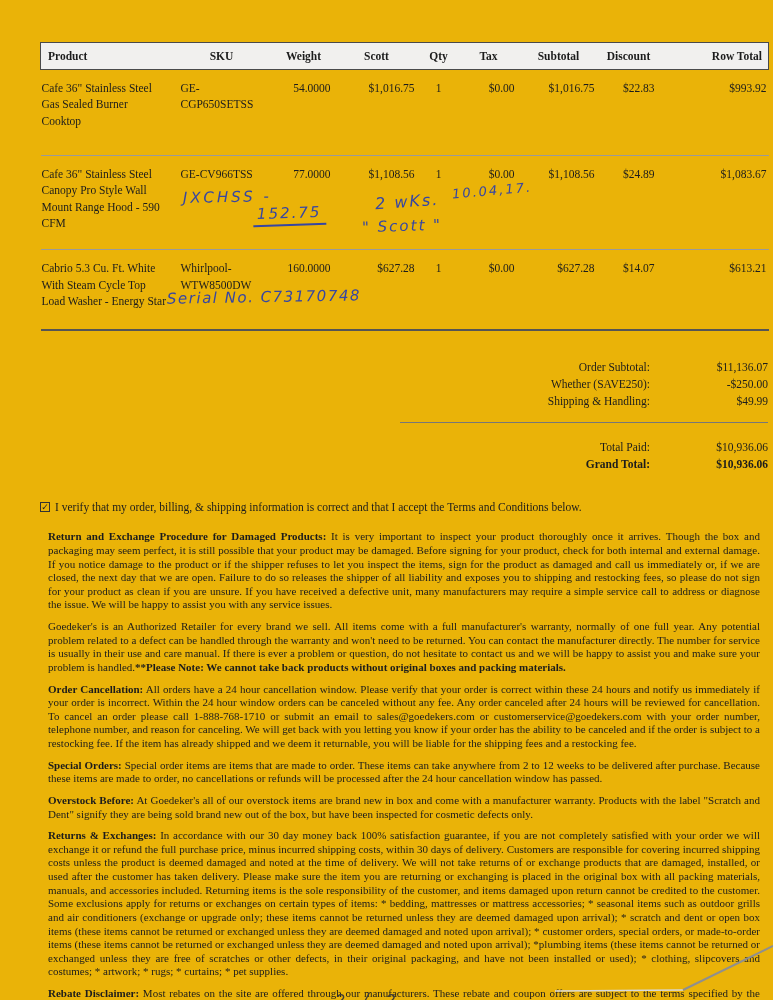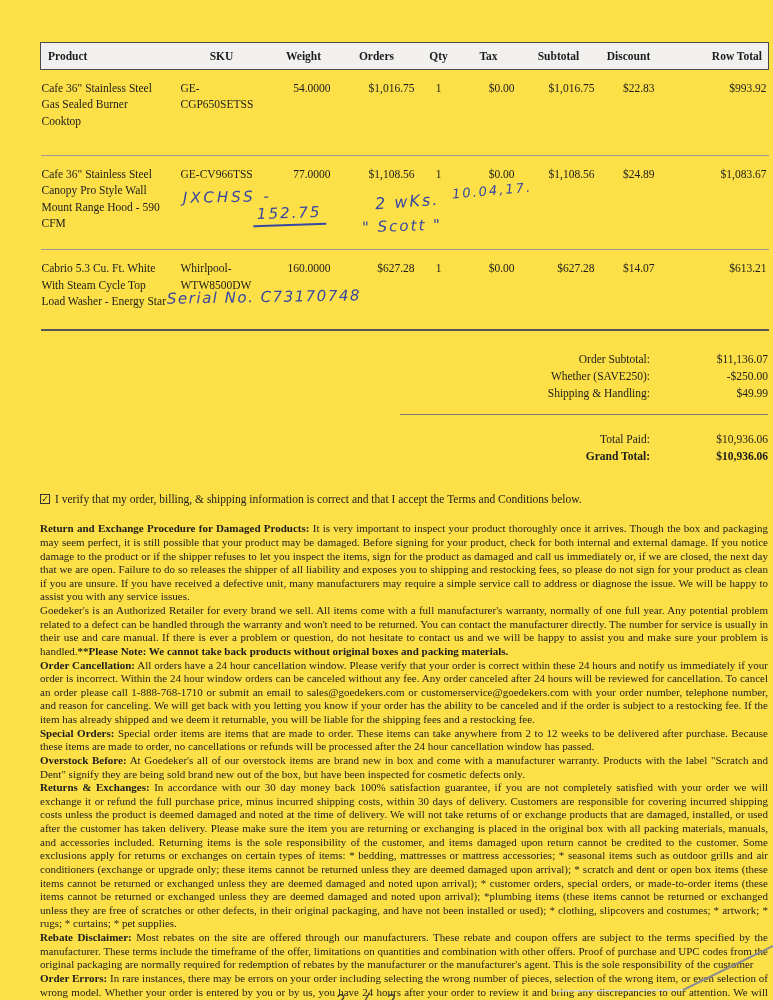--- a/index.html
+++ b/index.html
@@ -1,21 +1,21 @@
 <!DOCTYPE html>
 <html><head>
 <meta charset="utf-8">
 <style>
   * { box-sizing: border-box; }
   html, body { margin: 0; padding: 0; background: #ffffff; }
   .page {
     position: relative;
     width: 773px;
     height: 1000px;
-    background: #fde047;
+    background: #eab308;
     font-family: "Liberation Serif", serif;
     color: #1c1c1c;
     overflow: hidden;
   }
   .content { position: absolute; left: 40px; top: 42px; width: 728px; }
 
   
   table.order { width: 100%; border-collapse: collapse; font-size: 11.5px; table-layout: fixed; }
   col.c-product { width: 130px; }
   col.c-sku { width: 102px; }
@@ -46,39 +46,39 @@
   tbody tr { border-bottom: 1px solid #9a9a9a; }
   tbody tr:last-child { border-bottom: 2px solid #555; }
 
   td.t-product { text-align: left; padding-left: 1px; }
   td.t-sku { text-align: left; padding-left: 10px; }
   td.t-weight, td.t-price, td.t-tax, td.t-subtotal, td.t-discount, td.t-rowtotal { text-align: right; }
   td.t-rowtotal { padding-right: 2px; }
   td.t-qty { text-align: center; }
 
   
-  .totals { margin-top: 20px; font-size: 11.5px; }
+  .totals { margin-top: 28px; font-size: 11.5px; }
   .totals-row { display: flex; justify-content: flex-end; line-height: 17px; }
   .totals-label { text-align: right; }
   .totals-value { width: 118px; text-align: right; }
   .totals-divider { margin-left: auto; width: 368px; border-top: 1px solid #777; margin-top: 12px; margin-bottom: 16px; }
   .totals-row.bold { font-weight: bold; }
 
   
   .verify { margin-top: 28px; font-size: 11.5px; display: flex; align-items: center; }
   .checkbox {
     display: inline-flex; align-items: center; justify-content: center;
     width: 10px; height: 10px; border: 1px solid #333;
     font-size: 9px; line-height: 9px; margin-right: 5px; color: #222;
     cursor: pointer;
   }
 
   
   .terms { margin-top: 17px; font-size: 11px; line-height: 1.24; text-align: justify; }
-  .terms p { margin: 0; }
+  .terms p { margin: 8px; }
 
   
   .hw {
     position: absolute;
     color: #3646a3;
     font-family: "DejaVu Sans", sans-serif;
     font-style: italic;
     white-space: nowrap;
   }
   .hw-code   { left: 183px; top: 188px; font-size: 15px; letter-spacing: 3px; transform: rotate(-1deg); }
@@ -113,21 +113,21 @@
           <col class="c-tax">
           <col class="c-subtotal">
           <col class="c-discount">
           <col class="c-rowtotal">
       </colgroup>
       <thead>
         <tr>
           <th>Product</th>
           <th>SKU</th>
           <th>Weight</th>
-          <th>Orders</th>
+          <th>Scott</th>
           <th>Qty</th>
           <th>Tax</th>
           <th>Subtotal</th>
           <th>Discount</th>
           <th>Row Total</th>
         </tr>
       </thead>
       <tbody>
         <tr class="r1">
           <td class="t-product">Cafe 36" Stainless Steel Gas Sealed Burner Cooktop</td>

